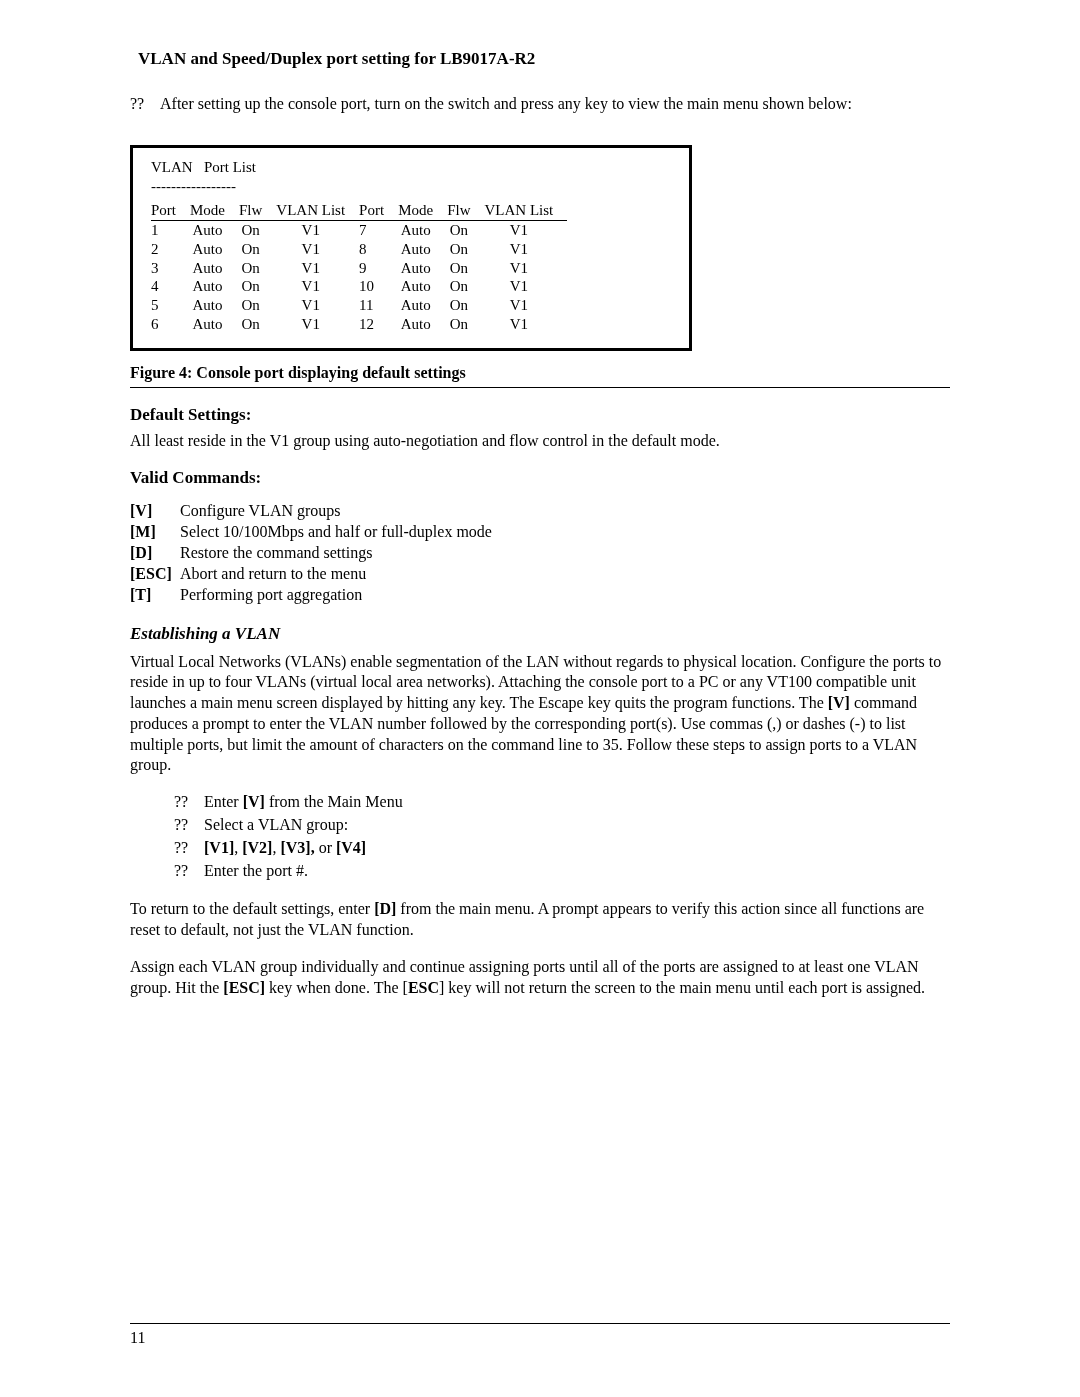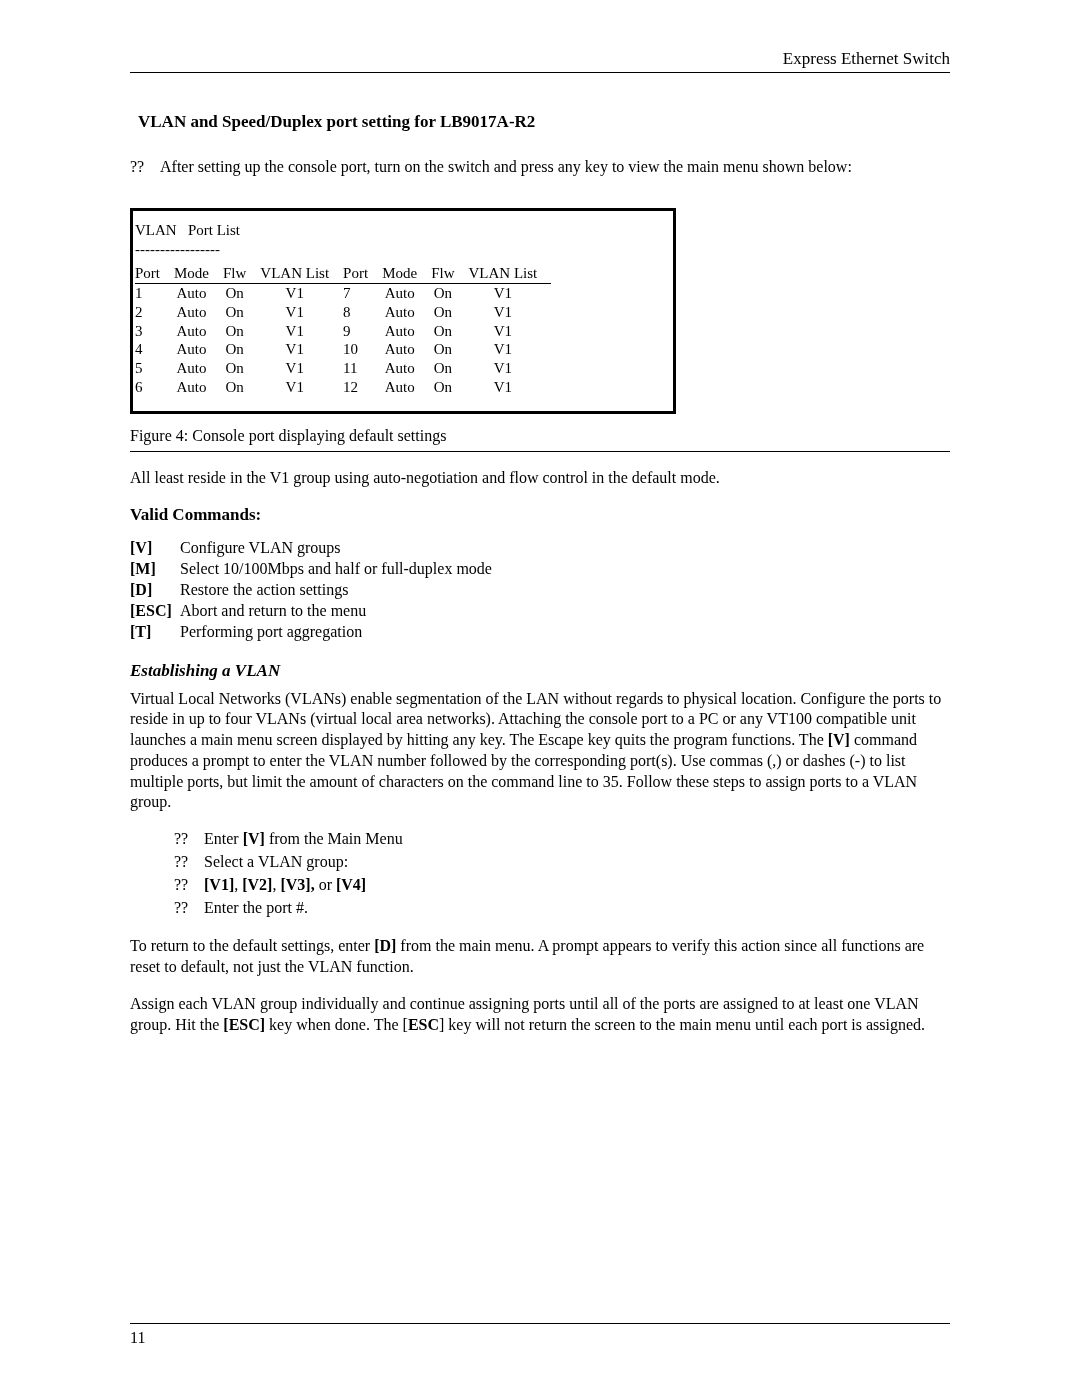--- a/index.html
+++ b/index.html
@@ -37,21 +37,21 @@
   }
   .bullet-q {
     width: 30px;
     flex: 0 0 30px;
   }
   .bullet-body {
     flex: 1;
   }
   .console-box {
     border: 3px solid #000;
-    padding: 10px 18px 14px 2px;
+    padding: 10px 18px 14px 18px;
     width: 520px;
     margin-bottom: 12px;
     font-family: "Times New Roman", Times, serif;
     font-size: 15px;
     line-height: 1.25;
   }
   .console-pre {
     white-space: pre;
     font-family: inherit;
   }
@@ -67,21 +67,21 @@
     font-weight: normal;
   }
   .port-table th {
     border-bottom: 1px solid #000;
   }
   .port-table td.right,
   .port-table th.right {
     text-align: left;
   }
   .fig-caption {
-    font-weight: normal;
+    font-weight: bold;
     font-size: 16px;
     border-bottom: 1px solid #000;
     padding-bottom: 4px;
     margin-bottom: 16px;
     width: 100%;
   }
   h2.sub {
     font-size: 17px;
     font-weight: bold;
     margin: 0 0 4px 0;
@@ -132,23 +132,20 @@
   .page-num .hr {
     border-top: 1px solid #000;
     margin-bottom: 4px;
   }
 </style>
 </head>
 <body>
 
 <div class="page">
 
-  <div class="header-row">
-    <span>Express Ethernet Switch</span>
-  </div>
 
   <h1 class="section">VLAN and Speed/Duplex port setting for LB9017A-R2</h1>
 
   <div class="bullet-row">
     <div class="bullet-q">??</div>
     <div class="bullet-body">After setting up the console port, turn on the switch and press any key to view the main menu shown below:</div>
   </div>
 
   <div class="console-box">
     <div class="console-pre">VLAN   Port List</div>
@@ -226,36 +223,37 @@
             <td>Auto</td>
             <td>On</td>
             <td>V1</td>
           </tr>
         </tbody>
     </table>
   </div>
 
   <div class="fig-caption">Figure 4: Console port displaying default settings</div>
 
+  <h2 class="sub">Default Settings:</h2>
   <p>All least reside in the V1 group using auto-negotiation and flow control in the default mode.</p>
 
   <h2 class="sub">Valid Commands:</h2>
 
   <div class="cmd-list" id="cmd-list">
       <div class="row">
         <div class="key"> [V]</div>
         <div>Configure VLAN groups</div>
       </div>
       <div class="row">
         <div class="key"> [M]</div>
         <div>Select 10/100Mbps and half or full-duplex mode</div>
       </div>
       <div class="row">
         <div class="key"> [D]</div>
-        <div>Restore the action settings</div>
+        <div>Restore the command settings</div>
       </div>
       <div class="row">
         <div class="key esc"> [ESC]</div>
         <div>Abort and return to the menu</div>
       </div>
       <div class="row">
         <div class="key"> [T]</div>
         <div>Performing port aggregation</div>
       </div>
     </div>

